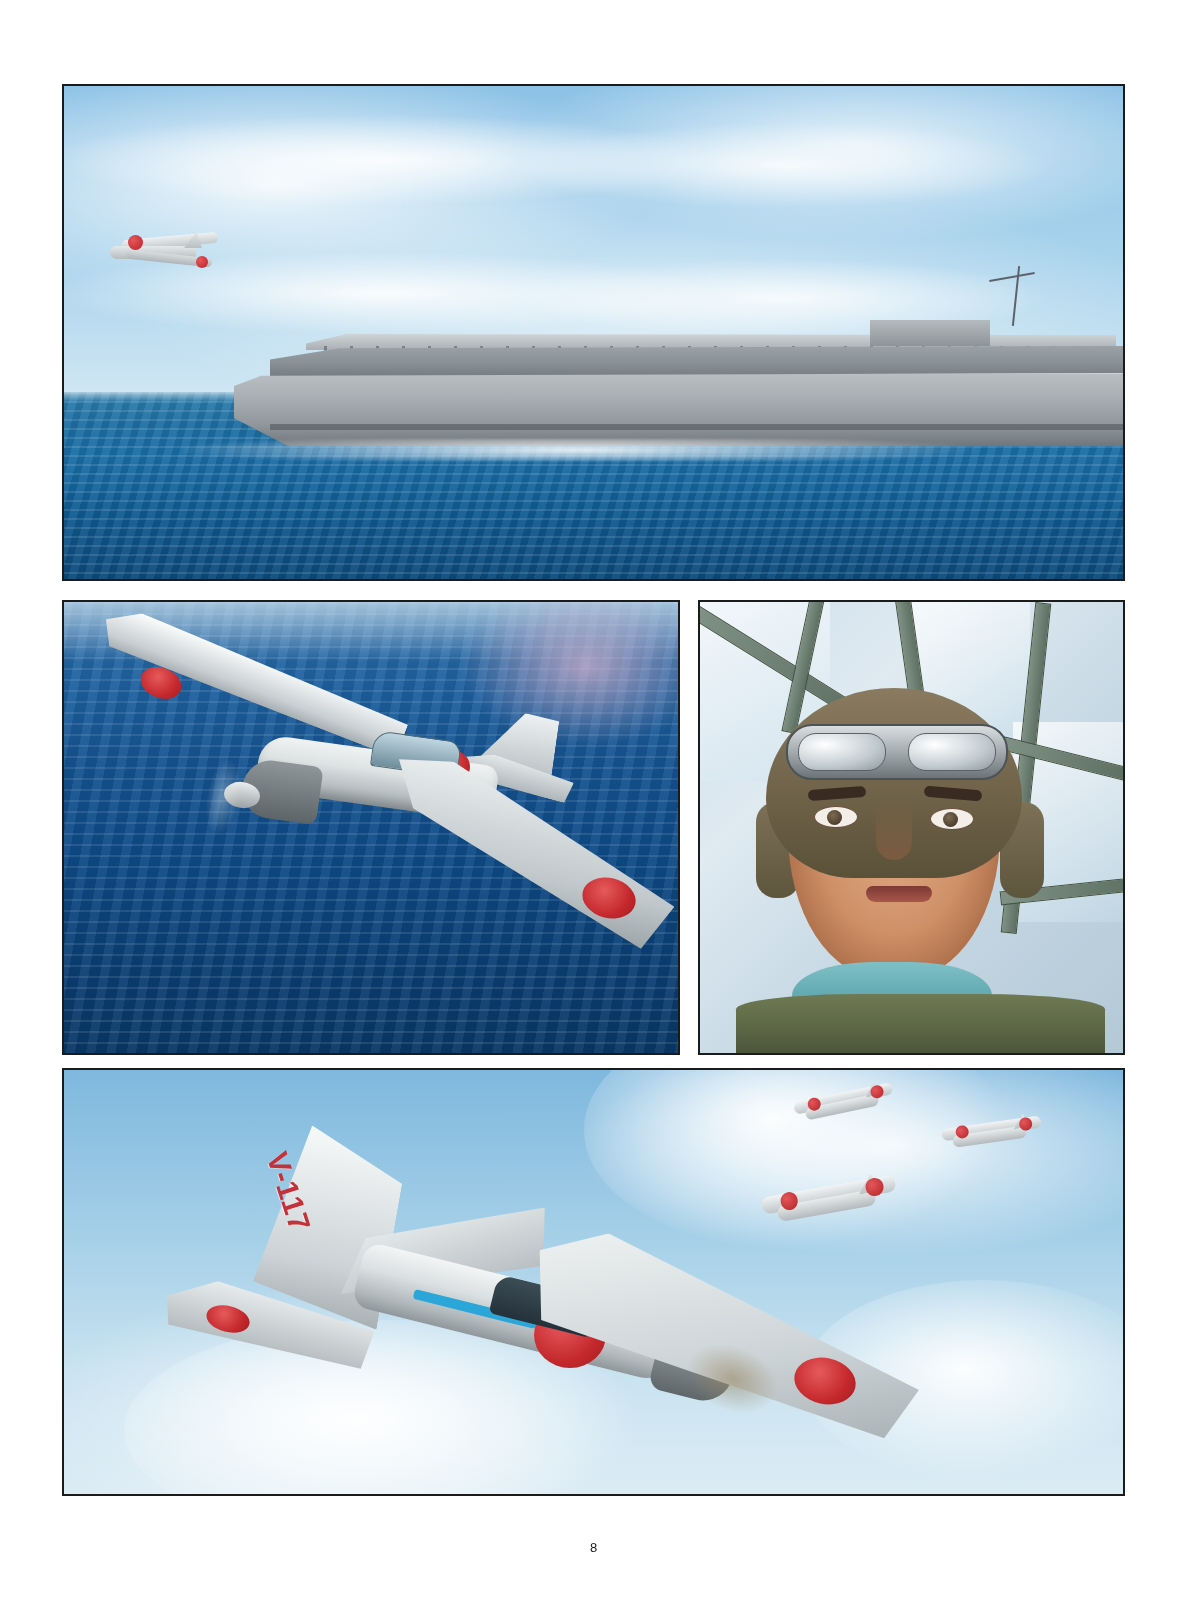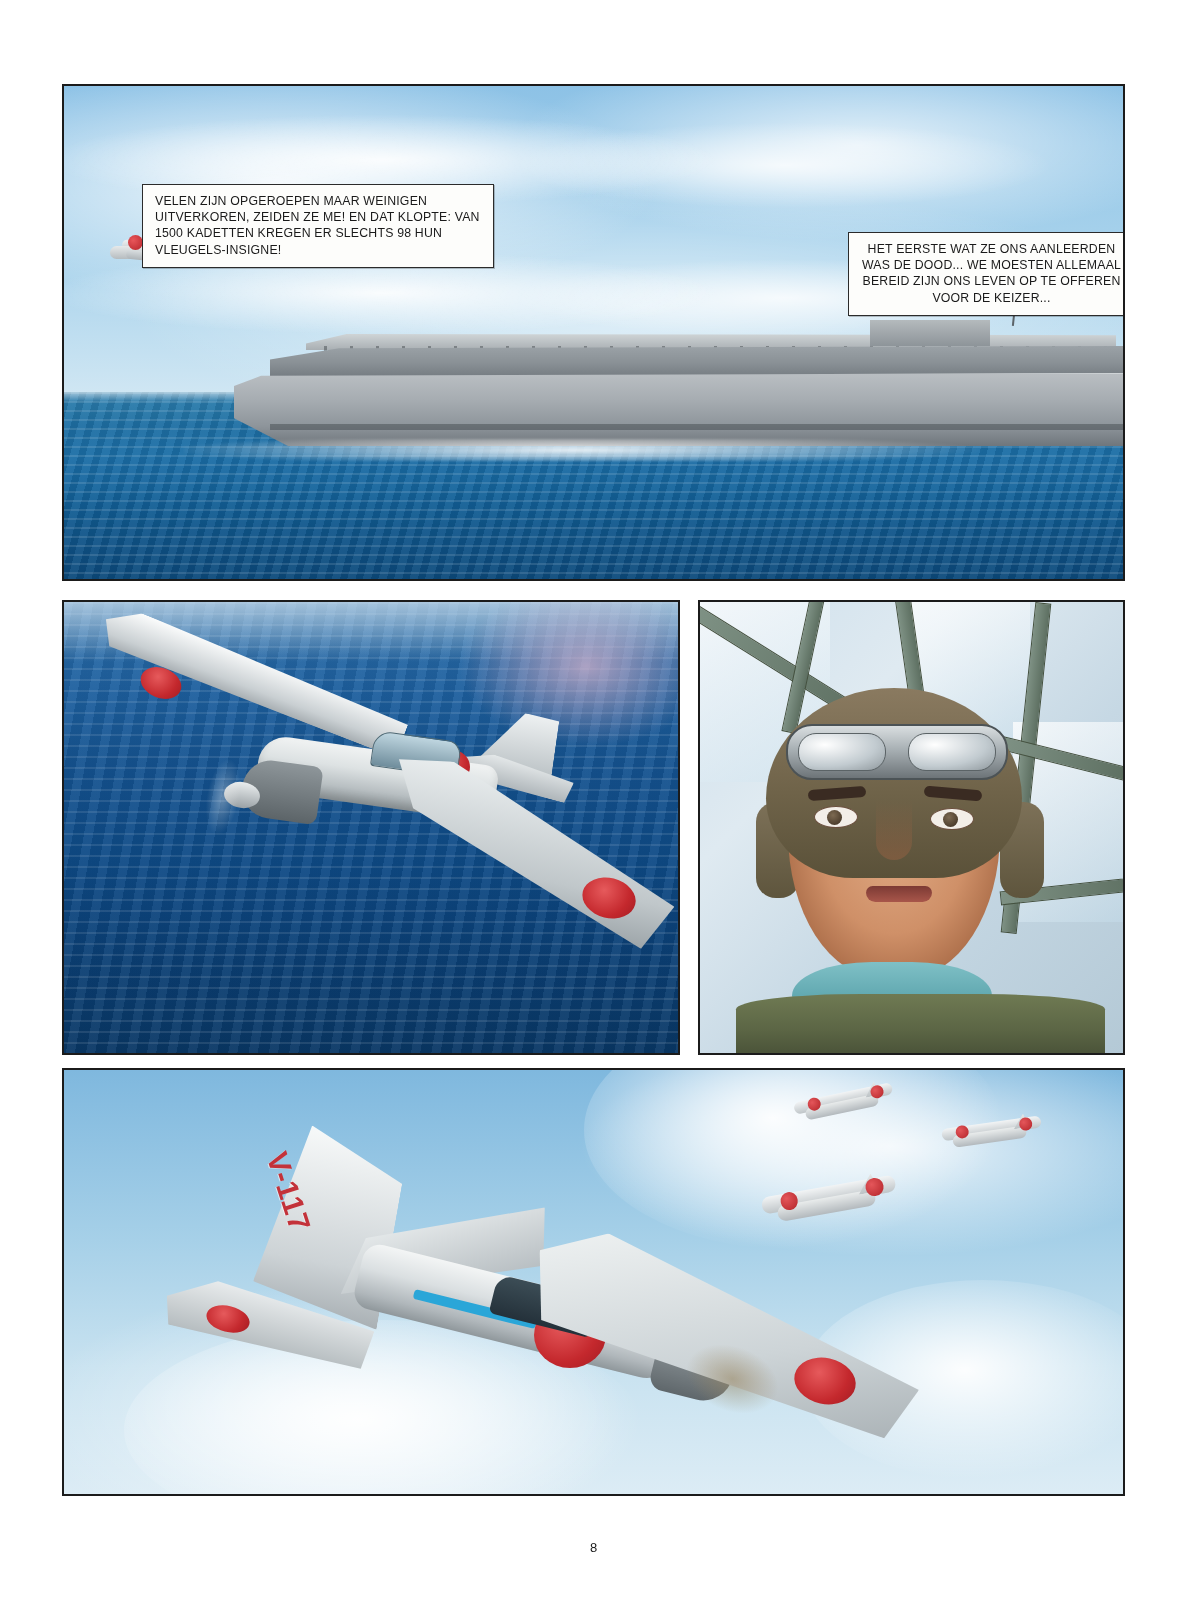--- a/index.html
+++ b/index.html
@@ -464,22 +464,20 @@
       <div class="deck"></div>
       <div class="island"></div>
       <div class="mast"></div>
       <div class="mast-yard"></div>
       <div class="hull">
         <div class="hull-stripe"></div>
       </div>
     </div>
     <div class="wake"></div>
 
-    <div class="caption" id="cap-1">VELEN ZIJN OPGEROEPEN MAAR WEINIGEN UITVERKOREN, ZEIDEN ZE ME! EN DAT KLOPTE: VAN 1500 KADETTEN KREGEN ER SLECHTS 98 HUN VLEUGELS-INSIGNE!</div>
-    <div class="caption" id="cap-2">HET EERSTE WAT ZE ONS AANLEERDEN WAS DE DOOD... WE MOESTEN ALLEMAAL BEREID ZIJN ONS LEVEN OP TE OFFEREN VOOR DE KEIZER...</div>
   </div>
 
   <div class="panel" id="panel-zero-sea">
     <div class="sea-deep"></div>
     <div class="haze-pink"></div>
 
     <div class="zero2">
       <div class="z2-wing-up"></div>
       <div class="hinomaru" style="left:58px; top:38px; width:42px; height:30px; transform:rotate(21deg);"></div>
       <div class="z2-tail"></div>

